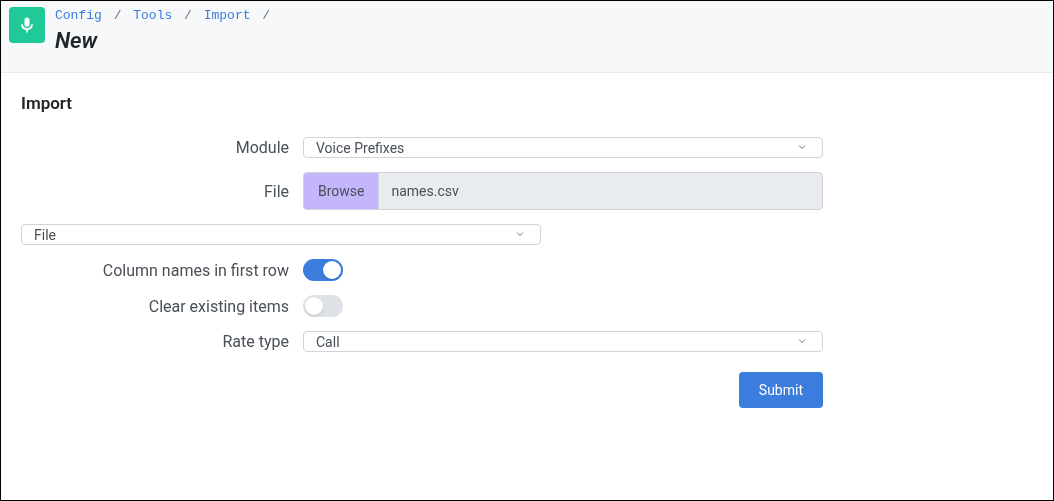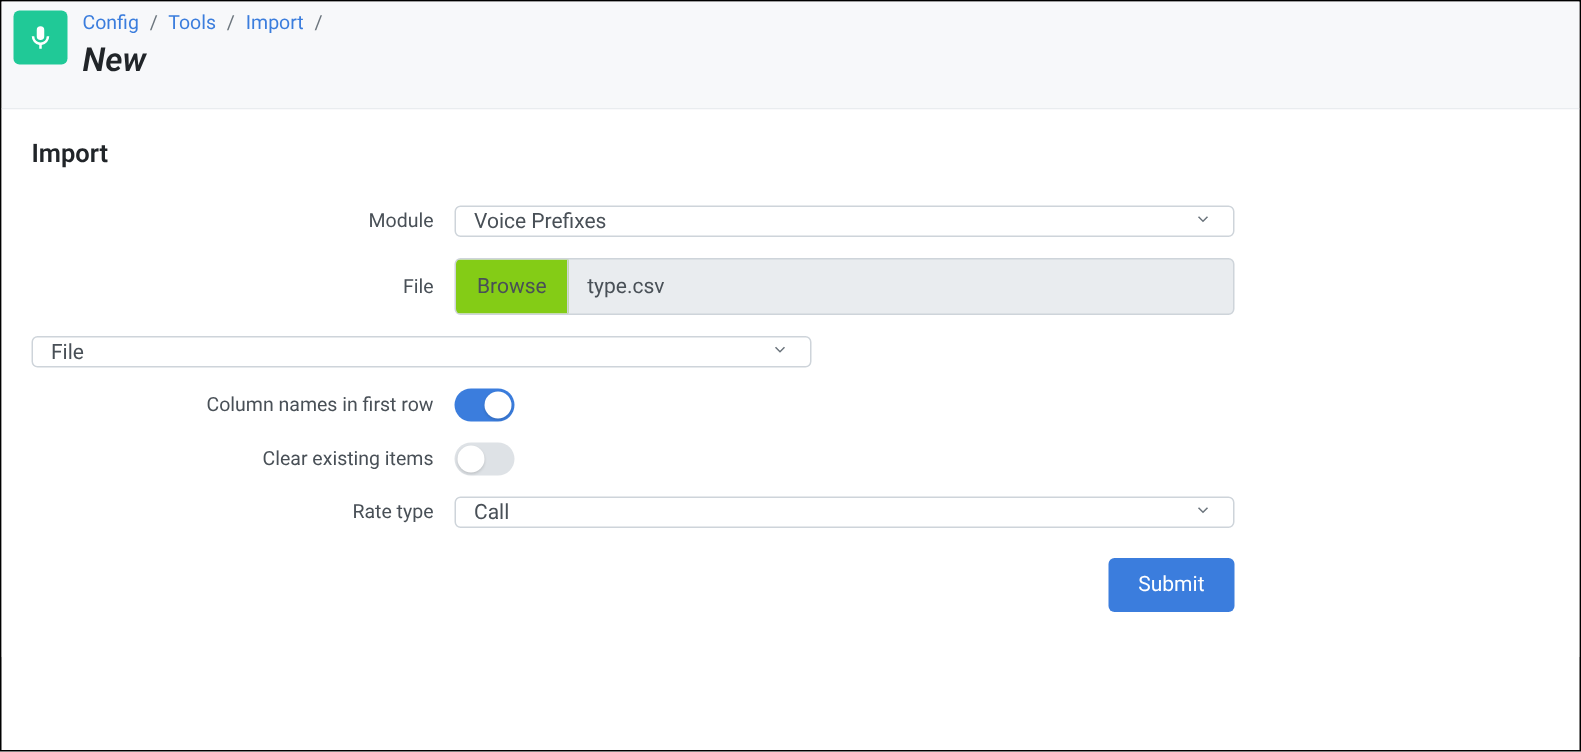--- a/index.html
+++ b/index.html
@@ -32,20 +32,21 @@
     margin-top: 6px;
     margin-right: 10px;
     flex-shrink: 0;
   }
   .app-icon svg { width: 20px; height: 20px; fill: #fff; }
   .header-text { padding-top: 6px; }
   .breadcrumb {
     font-size: 13px;
     color: #6c757d;
     line-height: 1.4;
+    font-family: Liberation Mono, monospace;
   }
   .breadcrumb a {
     color: #3b7ddd;
     text-decoration: none;
     cursor: pointer;
   }
   .breadcrumb .sep { margin: 0 4px; color: #6c757d; }
   .page-title {
     font-size: 22px;
     font-weight: 600;
@@ -66,21 +67,21 @@
   }
   .form-row {
     display: flex;
     align-items: center;
     margin-bottom: 14px;
   }
   .form-label {
     width: 282px;
     text-align: right;
     padding-right: 14px;
-    font-size: 13px;
+    font-size: 16px;
     color: #495057;
     flex-shrink: 0;
   }
   .form-control-wrap {
     width: 520px;
     position: relative;
   }
   .select-box {
     width: 100%;
     height: 21px;
@@ -108,21 +109,21 @@
     height: 38px;
     display: flex;
     border: 1px solid #ced4da;
     border-radius: 4px;
     overflow: hidden;
     background: #e9ecef;
   }
   .file-browse {
     border: none;
     border-right: 1px solid #ced4da;
-    background: #84cc16;
+    background: #c4b5fd;
     padding: 0 14px;
     font-size: 14px;
     color: #495057;
     cursor: pointer;
     font-family: inherit;
   }
   .file-name {
     flex: 1;
     display: flex;
     align-items: center;
@@ -204,21 +205,21 @@
             </svg></span>
       </div>
     </div>
   </div>
 
   <div class="form-row">
     <label class="form-label">File</label>
     <div class="form-control-wrap">
       <div class="file-input">
         <button class="file-browse">Browse</button>
-        <div class="file-name">type.csv</div>
+        <div class="file-name">names.csv</div>
       </div>
     </div>
   </div>
 
 
   <div class="form-row">
     <div class="form-control-wrap">
       <div class="select-box">
         <span>File</span>
         <span class="chevron"><svg viewBox="0 0 24 24">

